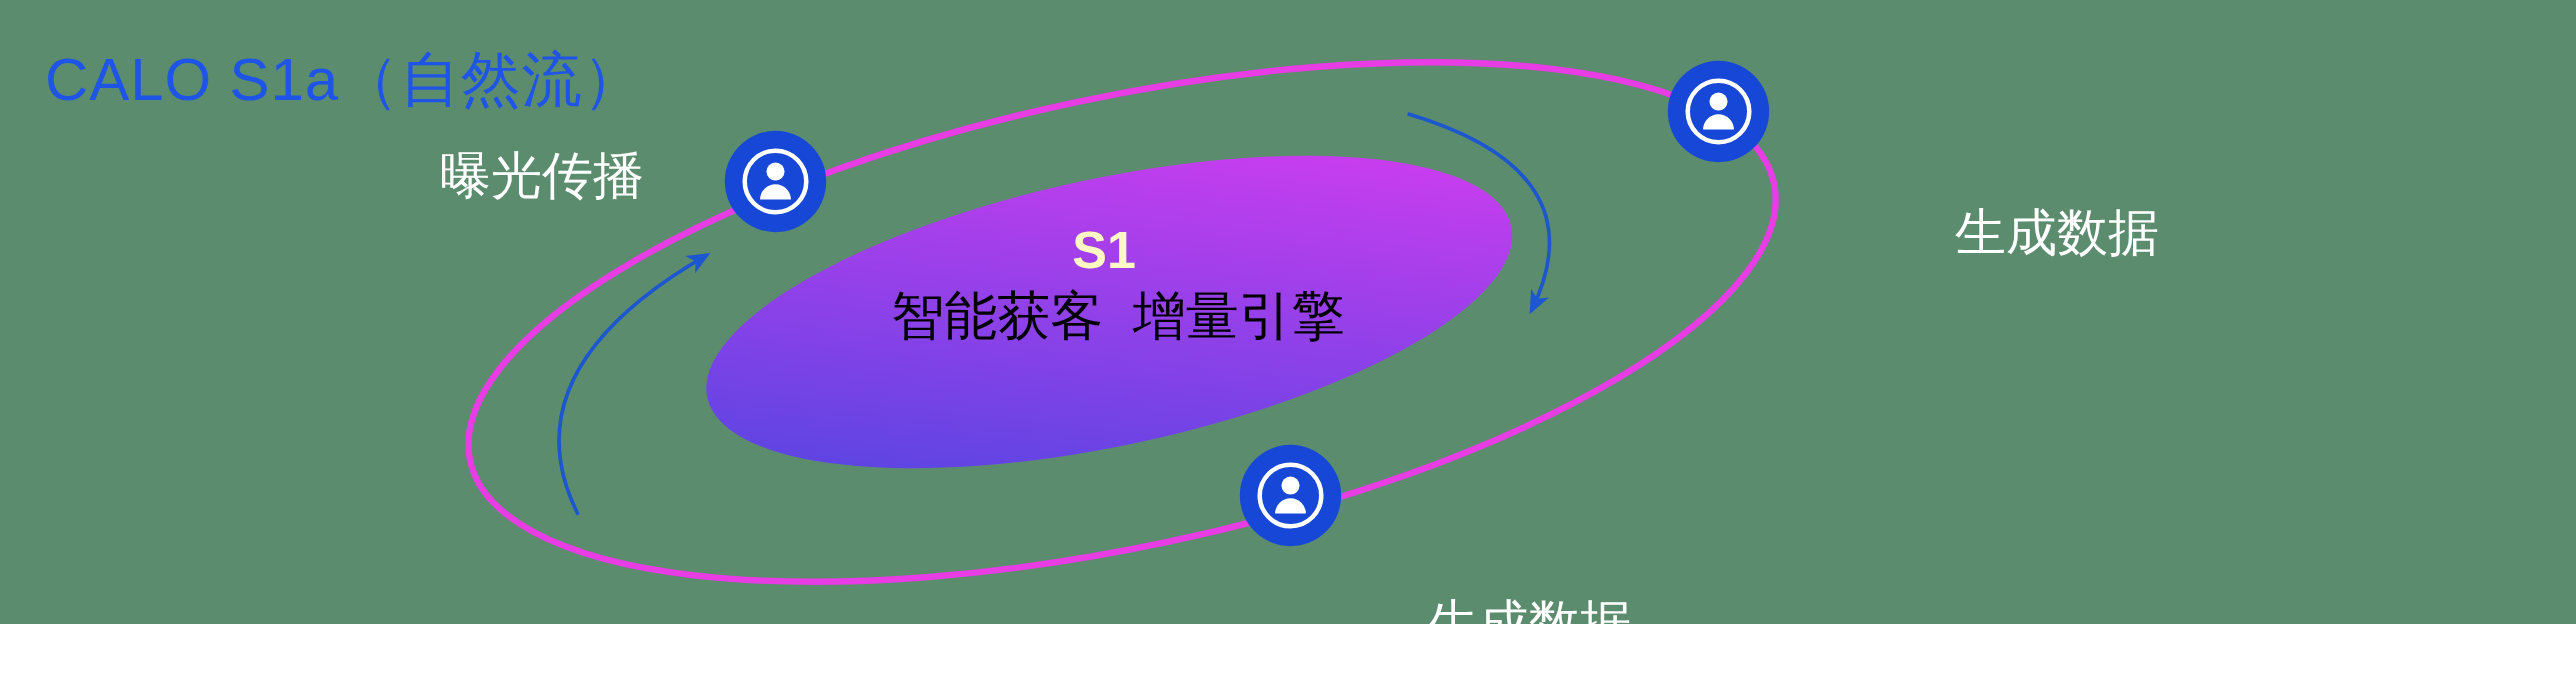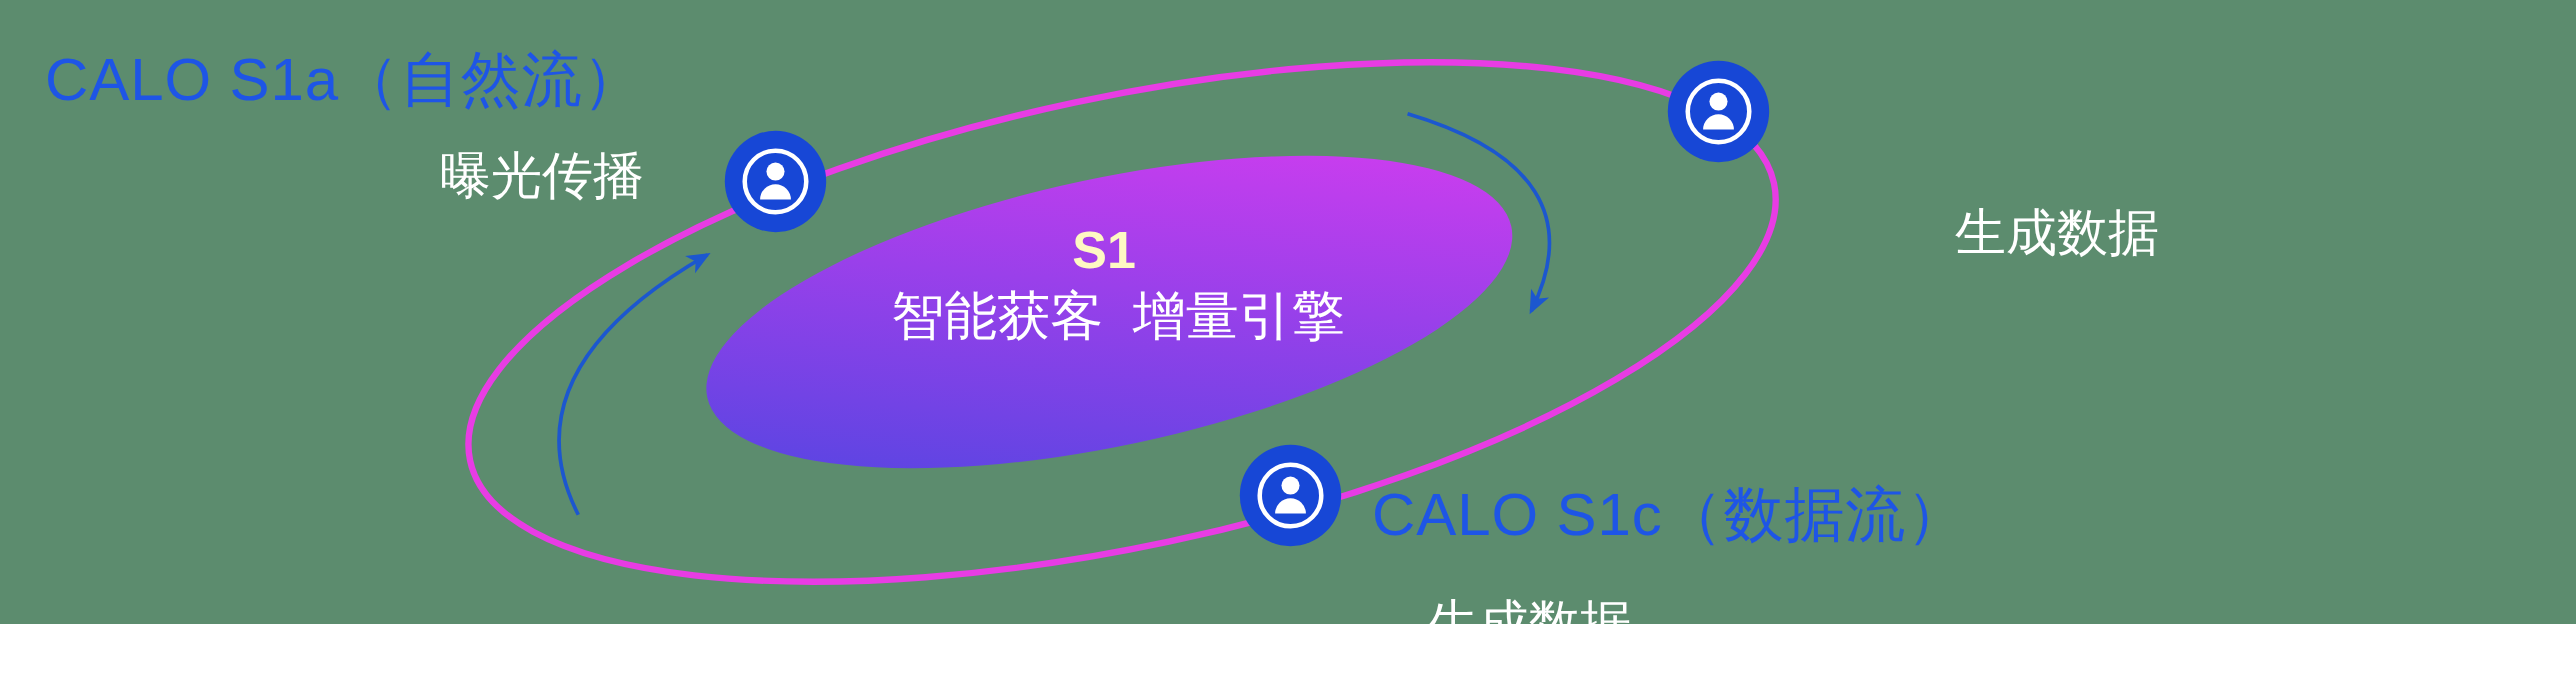--- a/index.html
+++ b/index.html
@@ -51,21 +51,21 @@
   .core-title {
     position: absolute;
     color: #fef9c3;
     font-size: 52px;
     font-weight: 600;
     transform: translate(-50%, -50%);
     white-space: nowrap;
   }
   .core-subtitle {
     position: absolute;
-    color: #ffffff;
+    color: #000000;
     font-size: 53px;
     font-weight: 500;
     transform: translate(-50%, -50%);
     white-space: pre;
   }
   
   .node-s1a { left: 723px; top: 129px; }
   .node-s1b { left: 1666px; top: 59px; }
   .node-s1c { left: 1238px; top: 443px; }
 
@@ -131,20 +131,19 @@
       <circle cx="58" cy="47" r="10" fill="#ffffff"></circle>
       <path d="M41 78 a17 17 0 0 1 34 0 z" fill="#ffffff"></path>
     </svg>
   </div>
 
   <div class="label-blue label-s1a">CALO S1a（自然流）</div>
   <div class="sublabel-white sub-s1a">曝光传播</div>
 
   <div class="sublabel-white sub-s1b">生成数据</div>
 
-  <div class="label-blue label-s1c">CALO S1c（数据流）</div>
   <div class="sublabel-white sub-s1c">生成数据</div>
 
   <div class="core-title core-title-pos">S1</div>
   <div class="core-subtitle core-subtitle-pos">智能获客  增量引擎</div>
 
 </div>
 
 
 </body></html>

